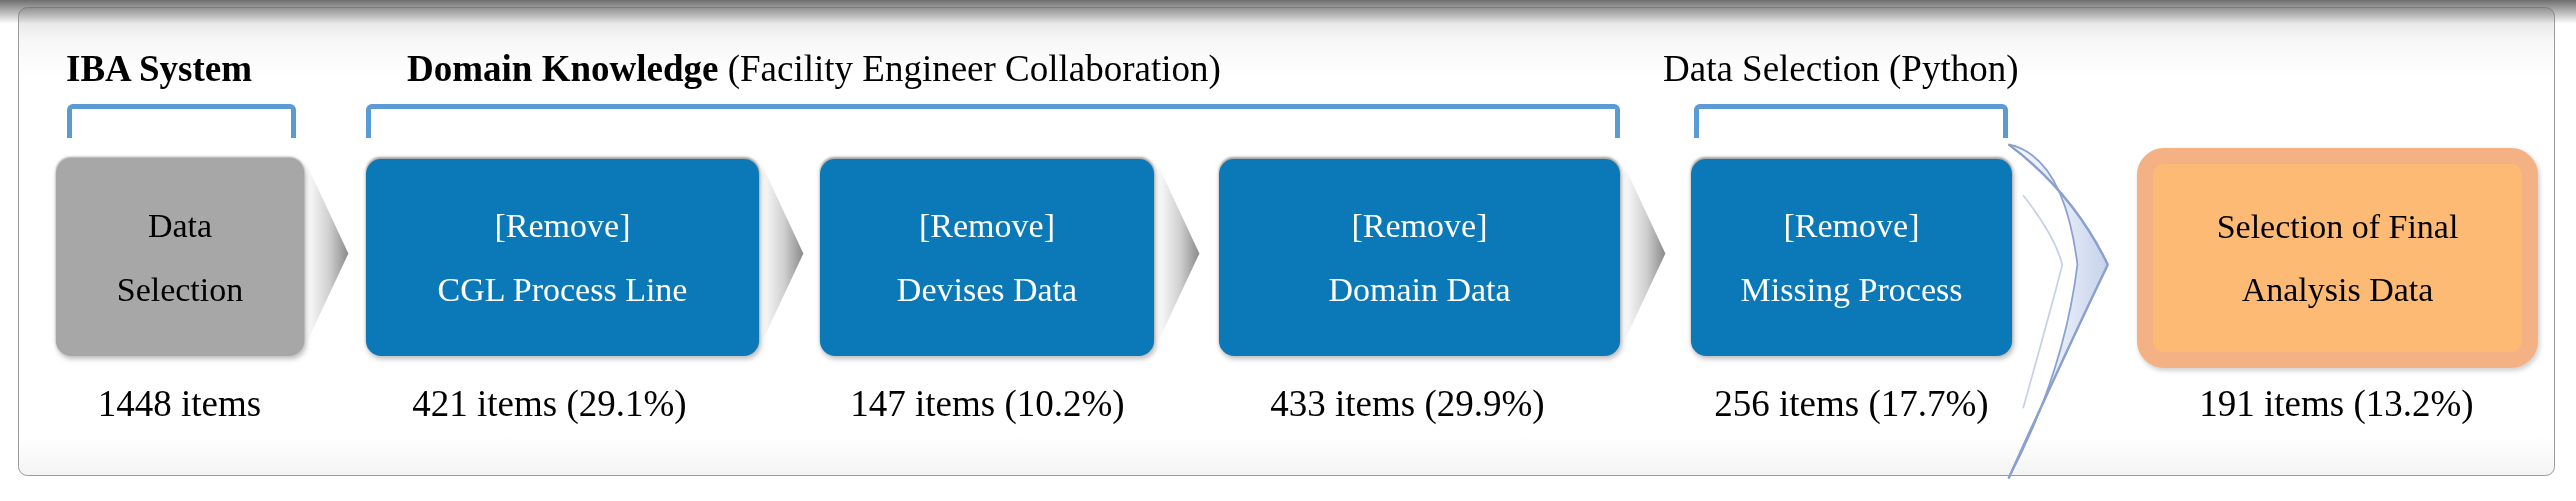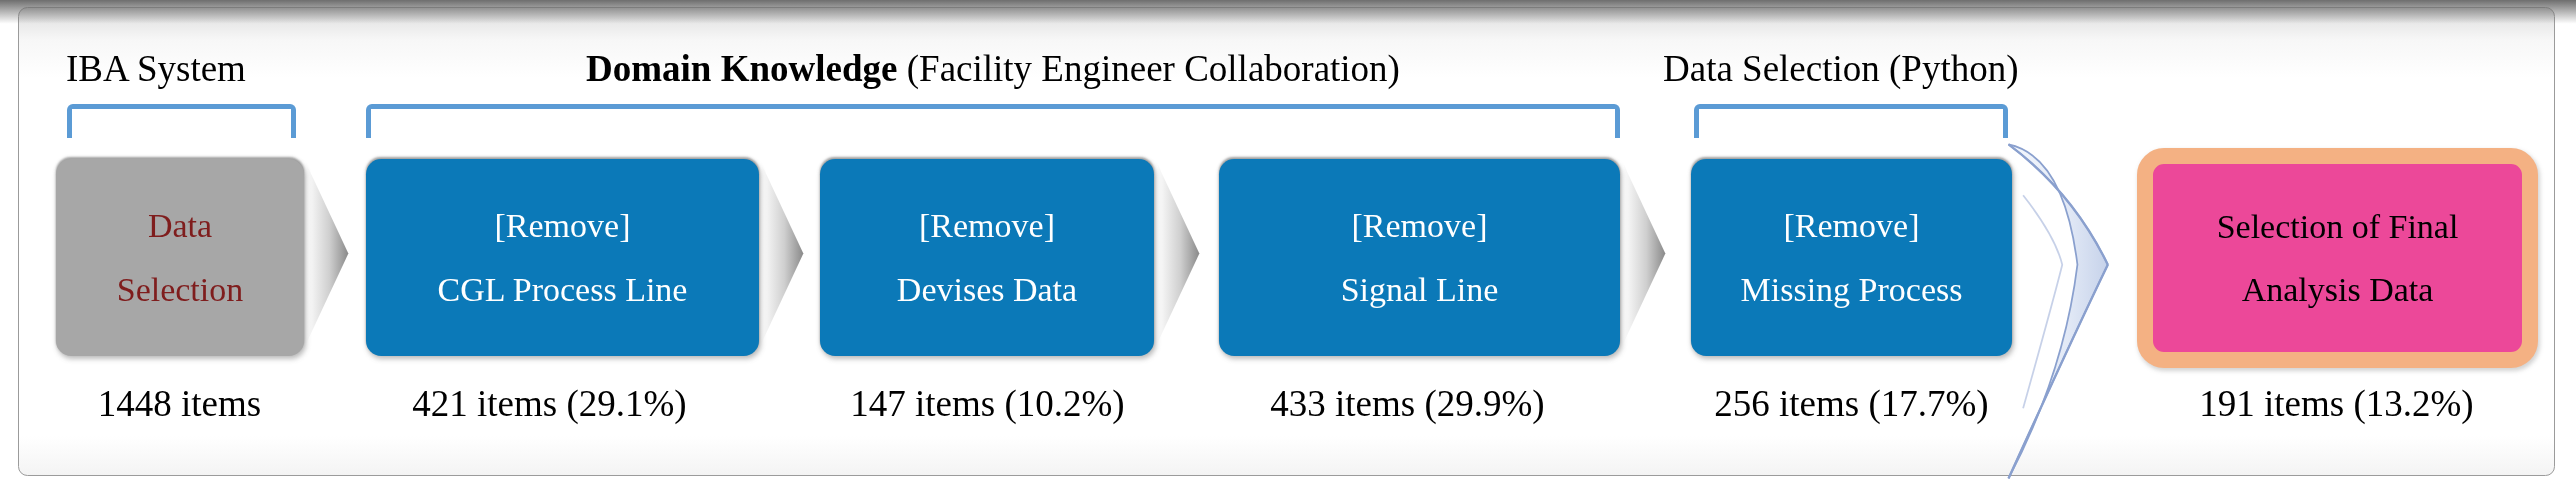--- a/index.html
+++ b/index.html
@@ -15,50 +15,50 @@
     pointer-events:none; z-index:5;
   }
   .frame{
     position:absolute; left:17.6px; top:7px; width:2537px; height:469px;
     border:1.8px solid #9b9b9b; border-radius:9.4px;
     background:linear-gradient(180deg,#dcdcdc 0px,#f7f7f7 32px,#ffffff 70px,#ffffff 428px,#f3f3f3 469px);
     box-sizing:border-box;
   }
   
   .lbl{position:absolute; top:48px; font-size:37px; line-height:41px; white-space:nowrap; z-index:6;}
-  .lbl-iba{left:66px;}
-  .lbl-dk{left:407px; width:1172px; text-align:center;}
+  .lbl-iba{left:66px;font-weight:bold;}
+  .lbl-dk{left:407px; width:1172px; }
   .lbl-dk b{font-weight:bold;}
   .lbl-da{left:1663px;}
   
   .bracket{
     position:absolute; top:104px; height:34px; box-sizing:border-box;
     border-top:5.9px solid #5b9bd5; border-left:5.3px solid #5b9bd5; border-right:5.3px solid #5b9bd5;
     border-radius:5.9px 5.9px 0 0; z-index:4;
   }
   .bracket-1{left:67px; width:229px;}
   .bracket-2{left:366px; width:1254px;}
   .bracket-3{left:1694px; width:314px;}
   
   .pbox{
     position:absolute; top:159px; height:197px; border-radius:15.2px;
     display:flex; flex-direction:column; justify-content:center; align-items:center;
     text-align:center; font-size:34px; line-height:1.86; color:#ffffff;
     box-shadow:0 -2.3px 2.3px -0.6px rgba(90,90,90,.55), 1.8px 2.9px 5.3px rgba(110,110,110,.45);
     z-index:3; box-sizing:border-box;
   }
   .pbox .ln{white-space:nowrap;}
-  .pbox-1{left:56px;  width:248px; background:#a7a7a7; color:#7f1d1d;}
+  .pbox-1{left:56px;  width:248px; background:#a7a7a7; color:#000000;}
   .pbox-2{left:366px; width:393px; background:#0b79b8;}
   .pbox-3{left:820px;width:334px; background:#0b79b8;}
   .pbox-4{left:1219px;width:401px; background:#0b79b8;}
   .pbox-5{left:1691px;width:321px; background:#0b79b8;}
   .pbox-6{
     left:2137px; top:148px; width:401px; height:220px;
-    background:#ec4899; border:16.4px solid #f4b183; border-radius:27px;
+    background:#fdba74; border:16.4px solid #f4b183; border-radius:27px;
     color:#000; box-shadow:1.2px 2.3px 4.7px rgba(130,130,130,.35);
   }
   
   .count{position:absolute; top:382px; width:527px; font-size:37px; text-align:center; white-space:nowrap; z-index:6;}
   .count-1{left:-84px;} .count-2{left:286px;} .count-3{left:724px;}
   .count-4{left:1144px;} .count-5{left:1588px;} .count-6{left:2073px;}
   
   .arrow{position:absolute; top:162px; z-index:2;}
   .arrow-1{left:306px;} .arrow-2{left:761px;} .arrow-3{left:1157px;} .arrow-4{left:1623px;}
   .fancy-arrow{position:absolute; left:1991px; top:139px; z-index:2;}
@@ -105,21 +105,21 @@
     <div class="ln">CGL Process Line</div>
   </div>
 
   <div class="pbox pbox-3">
     <div class="ln">[Remove]</div>
     <div class="ln">Devises Data</div>
   </div>
 
   <div class="pbox pbox-4">
     <div class="ln">[Remove]</div>
-    <div class="ln">Signal Line</div>
+    <div class="ln">Domain Data</div>
   </div>
 
   <div class="pbox pbox-5">
     <div class="ln">[Remove]</div>
     <div class="ln">Missing Process</div>
   </div>
 
   <div class="pbox pbox-6">
     <div class="ln">Selection of Final</div>
     <div class="ln">Analysis Data</div>

